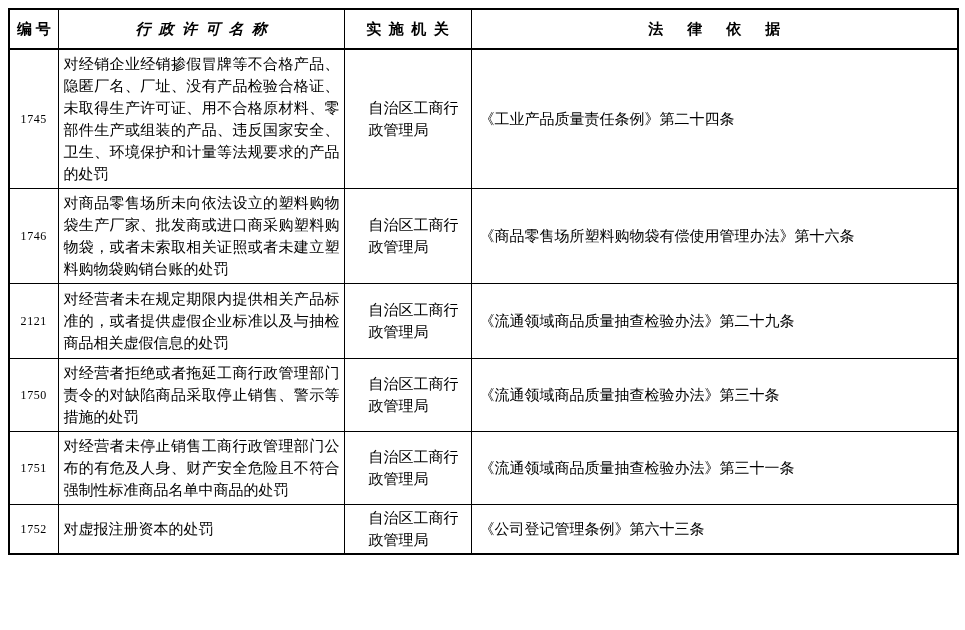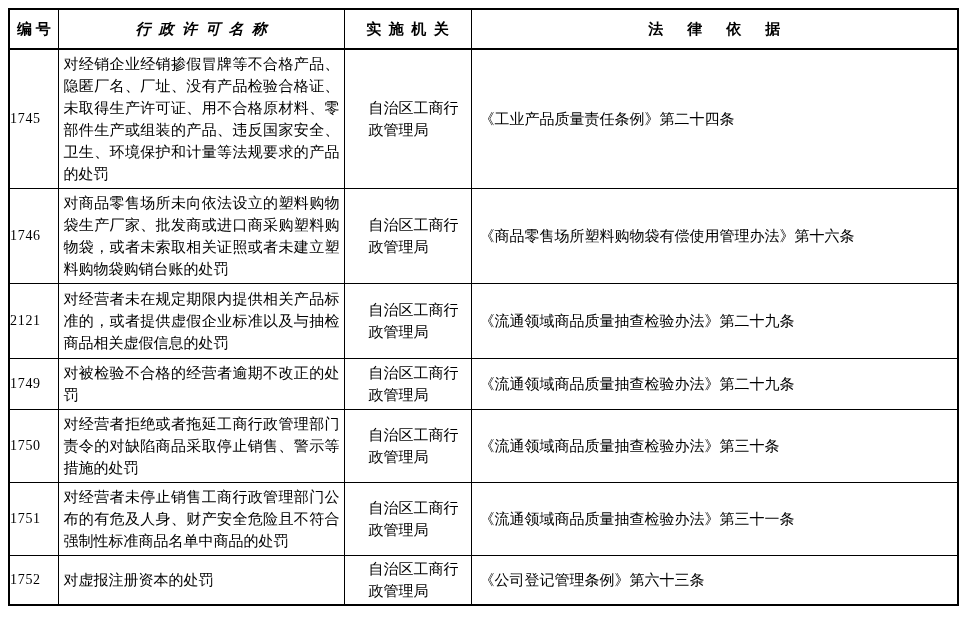--- a/index.html
+++ b/index.html
@@ -41,21 +41,22 @@
   th.col-name  { letter-spacing: 0.55em; text-indent: 0.55em; font-style: italic; }
   th.col-agency{ letter-spacing: 0.5em;  text-indent: 0.5em; }
   th.col-basis { letter-spacing: 1.6em;  text-indent: 1.6em; }
 
   .permits-table td {
     font-size: 15px;
     line-height: 22px;
     margin-left: 20px;
   }
   td.cell-id {
-    font-size: 14px;
+    text-align: center;
+    font-size: 12px;
     letter-spacing: 0.05em;
   }
   td.cell-name {
     text-align: justify;
     text-justify: inter-ideograph;
     padding: 3px 4px 3px 5px;
   }
   td.cell-agency {
     padding: 2px 10px 2px 24px;
   }
@@ -94,26 +95,20 @@
           <td class="cell-name">对商品零售场所未向依法设立的塑料购物袋生产厂家、批发商或进口商采购塑料购物袋，或者未索取相关证照或者未建立塑料购物袋购销台账的处罚</td>
           <td class="cell-agency">自治区工商行政管理局</td>
           <td class="cell-basis">《商品零售场所塑料购物袋有偿使用管理办法》第十六条</td>
         </tr>
         <tr style="height: 75px;">
           <td class="cell-id">2121</td>
           <td class="cell-name">对经营者未在规定期限内提供相关产品标准的，或者提供虚假企业标准以及与抽检商品相关虚假信息的处罚</td>
           <td class="cell-agency">自治区工商行政管理局</td>
           <td class="cell-basis">《流通领域商品质量抽查检验办法》第二十九条</td>
         </tr>
-        <tr style="height: 50px;">
-          <td class="cell-id">1749</td>
-          <td class="cell-name">对被检验不合格的经营者逾期不改正的处罚</td>
-          <td class="cell-agency">自治区工商行政管理局</td>
-          <td class="cell-basis">《流通领域商品质量抽查检验办法》第二十九条</td>
-        </tr>
         <tr style="height: 72px;">
           <td class="cell-id">1750</td>
           <td class="cell-name">对经营者拒绝或者拖延工商行政管理部门责令的对缺陷商品采取停止销售、警示等措施的处罚</td>
           <td class="cell-agency">自治区工商行政管理局</td>
           <td class="cell-basis">《流通领域商品质量抽查检验办法》第三十条</td>
         </tr>
         <tr style="height: 65px;">
           <td class="cell-id">1751</td>
           <td class="cell-name">对经营者未停止销售工商行政管理部门公布的有危及人身、财产安全危险且不符合强制性标准商品名单中商品的处罚</td>
           <td class="cell-agency">自治区工商行政管理局</td>

